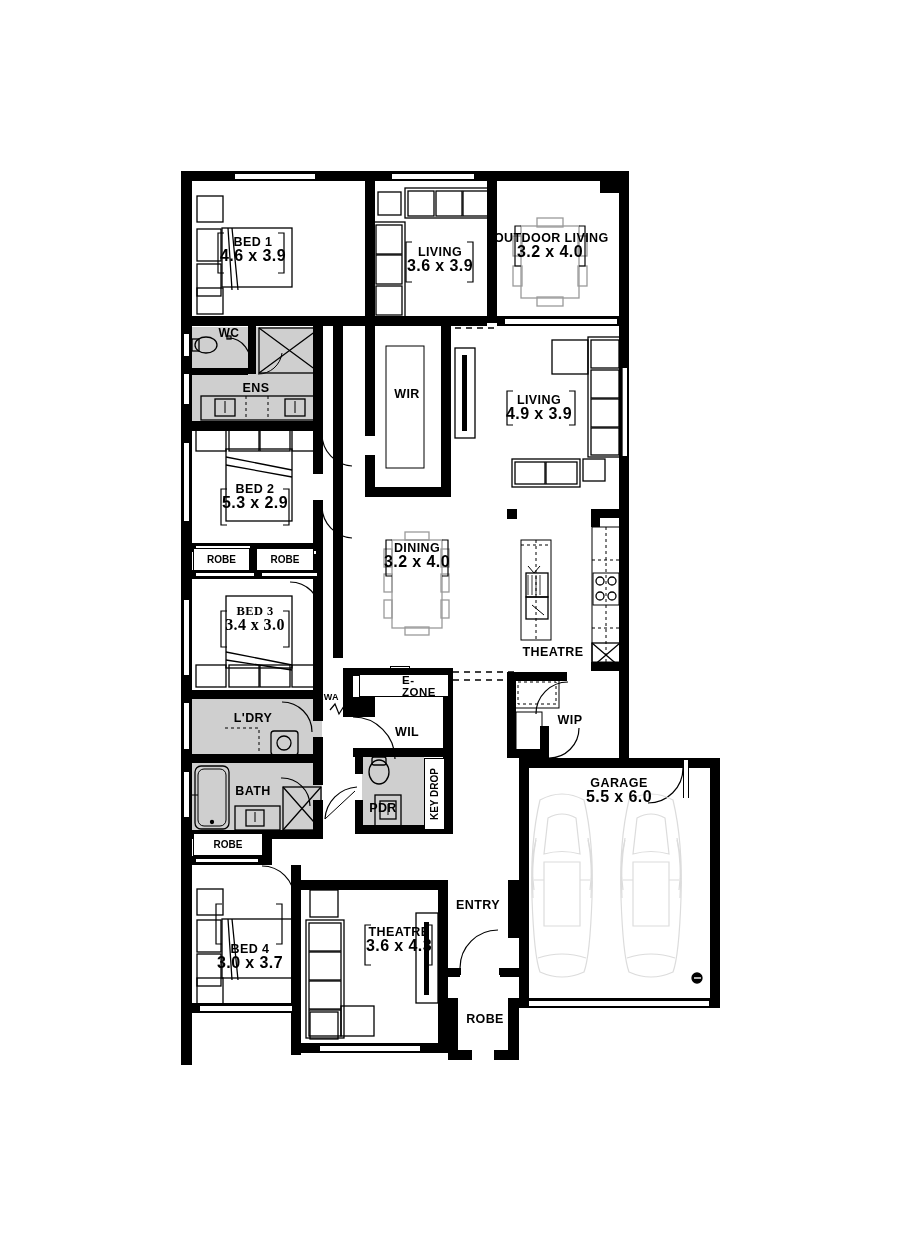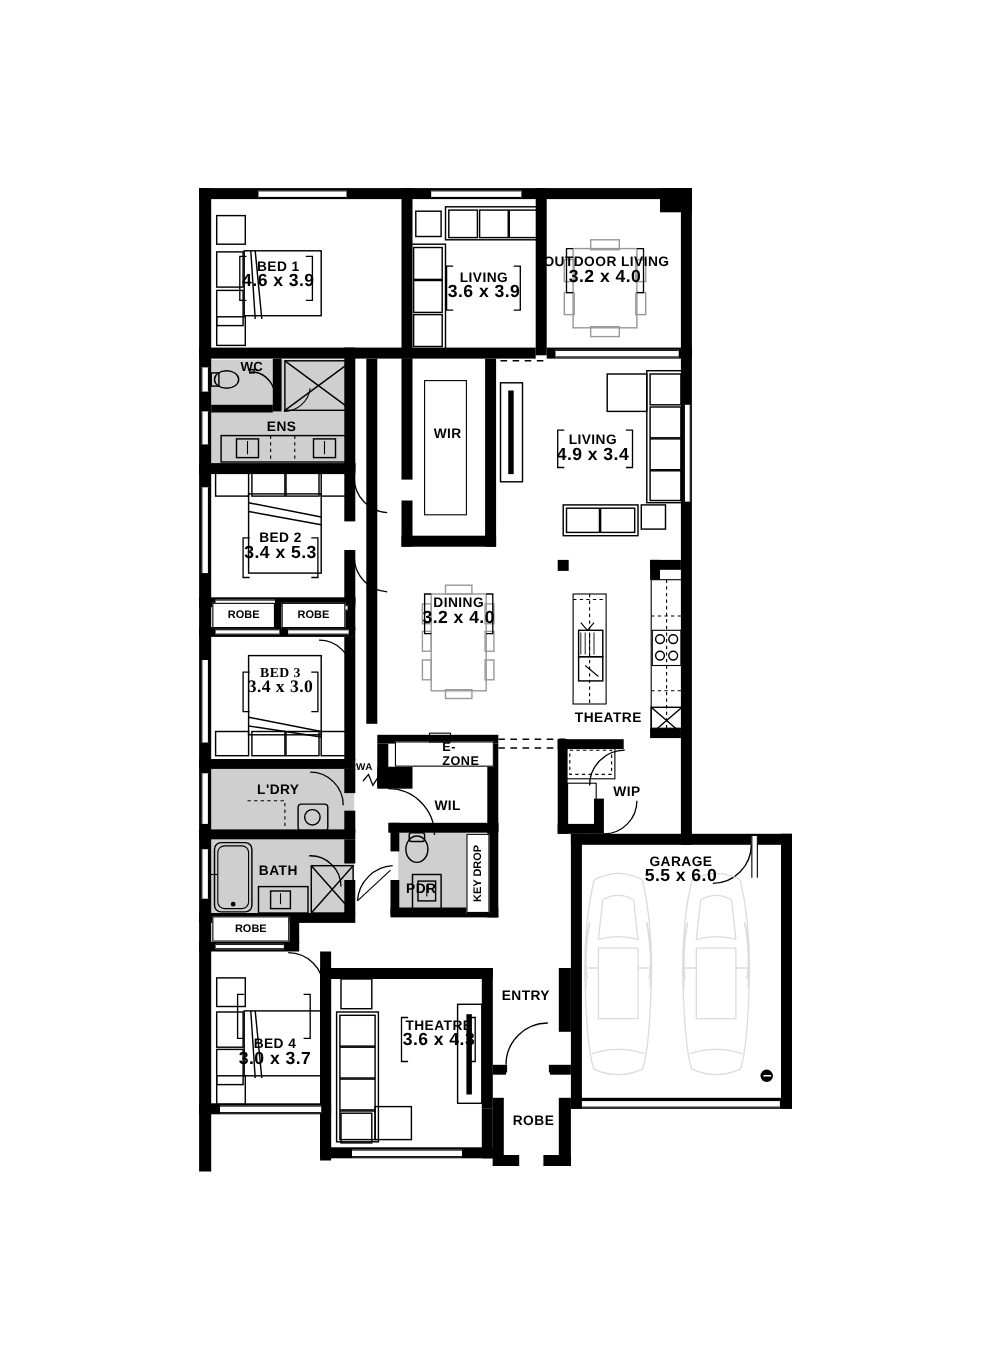--- a/index.html
+++ b/index.html
@@ -375,21 +375,21 @@
   <div class="lbl lblsm" style="left:206px;top:327px;width:46px;">
     <span class="nm" style="font-size:12px;">WC</span>
   </div>
 
   <div class="lbl" style="left:226px;top:381px;width:60px;">
     <span class="nm">ENS</span>
   </div>
 
   <div class="lbl" style="left:213px;top:482px;width:84px;">
     <span class="nm">BED 2</span>
-    <span class="dm">3.4 x 5.3</span>
+    <span class="dm">5.3 x 2.9</span>
   </div>
 
   <div class="lbl" style="left:213px;top:604px;width:84px;font-family:Liberation Serif, serif;">
     <span class="nm">BED 3</span>
     <span class="dm">3.4 x 3.0</span>
   </div>
 
   <div class="lbl" style="left:216px;top:711px;width:74px;">
     <span class="nm">L'DRY</span>
   </div>
@@ -430,21 +430,21 @@
     <span class="dm">3.6 x 4.3</span>
   </div>
 
   <div class="lbl" style="left:494px;top:231px;width:112px;">
     <span class="nm">OUTDOOR LIVING</span>
     <span class="dm">3.2 x 4.0</span>
   </div>
 
   <div class="lbl" style="left:506px;top:393px;width:66px;">
     <span class="nm">LIVING</span>
-    <span class="dm">4.9 x 3.4</span>
+    <span class="dm">4.9 x 3.9</span>
   </div>
 
   <div class="lbl" style="left:515px;top:645px;width:76px;">
     <span class="nm">THEATRE</span>
   </div>
 
   <div class="lbl" style="left:546px;top:713px;width:48px;">
     <span class="nm">WIP</span>
   </div>
 

